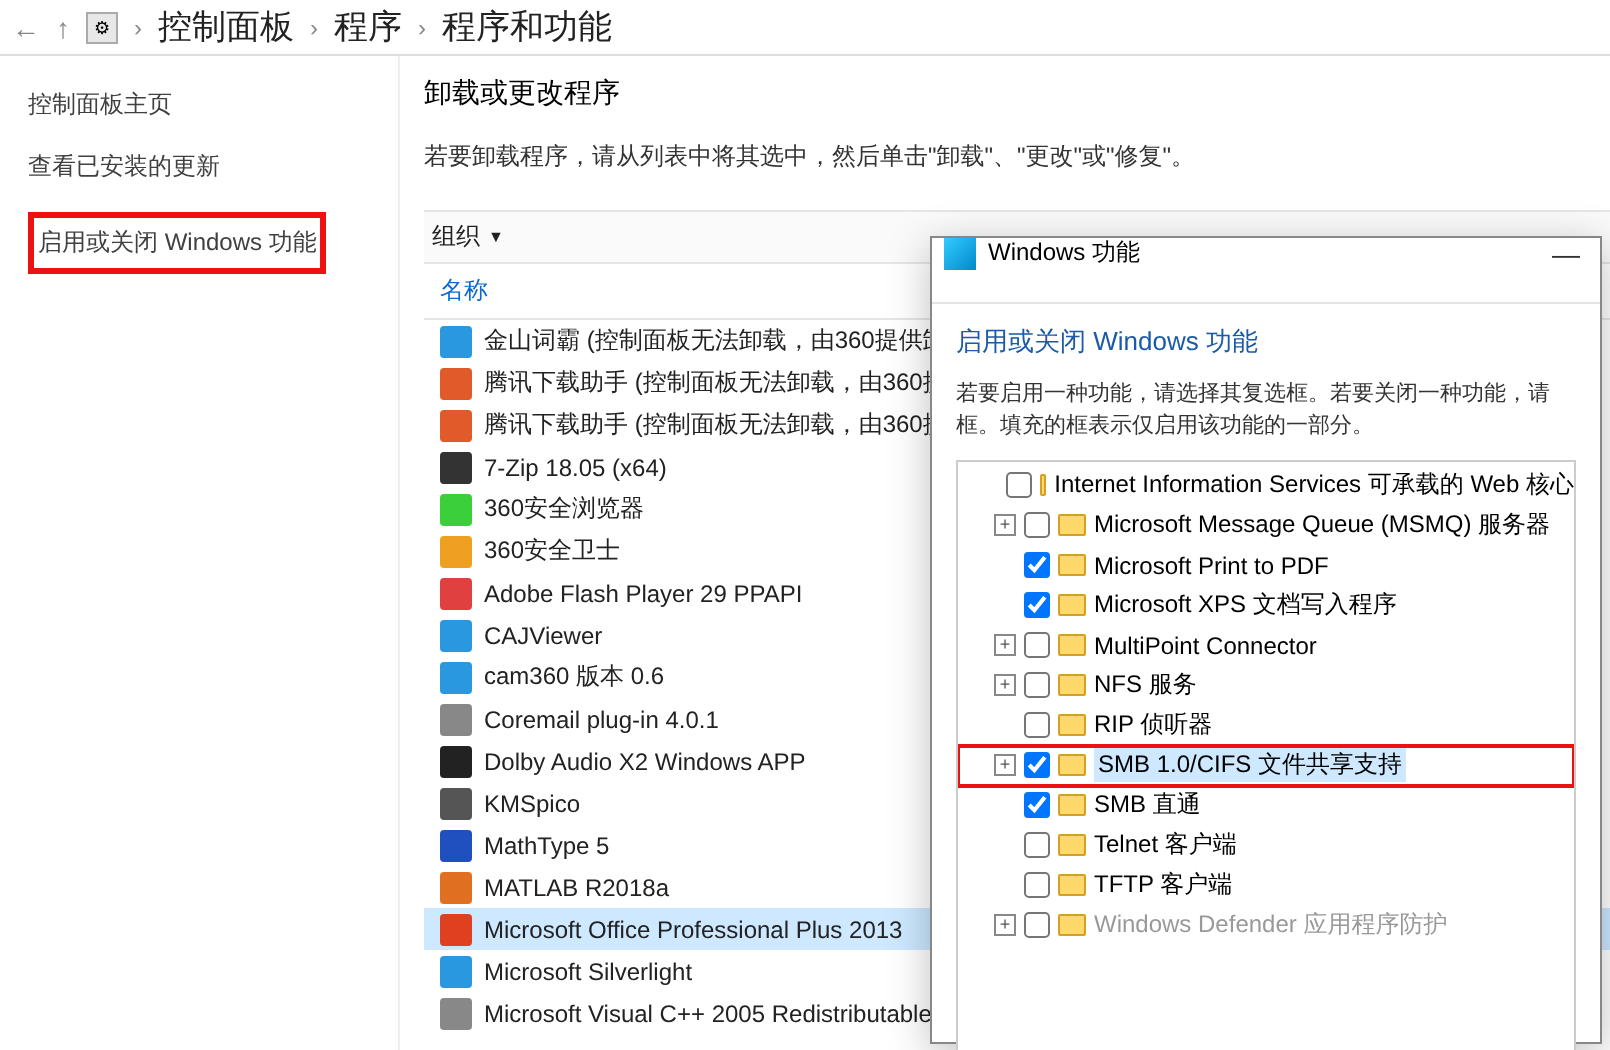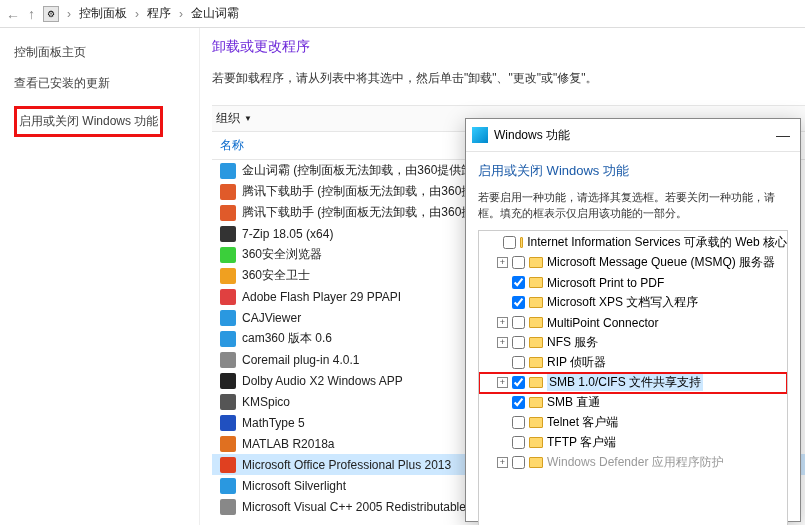--- a/index.html
+++ b/index.html
@@ -2,48 +2,48 @@
 <html><head>
 <meta charset="utf-8">
 <style>
   * { box-sizing: border-box; margin: 0; padding: 0; font-family: "Microsoft YaHei", "Segoe UI", sans-serif; }
   body { background: #fff; width: 805px; height: 525px; overflow: hidden; font-size: 12px; position: relative; }
 
   
   .addr { height: 28px; border-bottom: 1px solid #ddd; display: flex; align-items: center; padding: 0 6px; gap: 8px; }
   .addr .nav-arrow { color: #888; font-size: 14px; }
   .addr .chevron { color: #888; }
-  .addr .crumb { color: #222; font-size: 12px; }
+  .addr .crumb { color: #222; font-size: 17px; }
   .addr .cp-icon { width: 16px; height: 16px; background: #e8e8e8; border: 1px solid #aaa; display: inline-flex; align-items: center; justify-content: center; font-size: 9px; }
 
   .main { display: flex; height: calc(525px - 28px); }
 
   
   .sidebar { width: 200px; padding: 16px 10px 10px 14px; border-right: 1px solid #eee; }
   .sidebar a { display: block; color: #404040; text-decoration: none; margin-bottom: 14px; font-size: 12px; }
   .sidebar .hl { border: 3px solid #e11; padding: 4px 2px; display: inline-block; }
   .sidebar .hl a { margin: 0; }
 
   
   .content { flex: 1; padding: 10px 0 0 12px; position: relative; }
-  .content h1 { color: #6d28d9; font-weight: normal; font-size: 14px; margin-bottom: 14px; font-family: Liberation Mono, monospace; }
+  .content h1 { color: #000000; font-weight: normal; font-size: 14px; margin-bottom: 14px; font-family: Liberation Mono, monospace; }
   .content .desc { font-size: 12px; color: #333; margin-bottom: 18px; }
   .toolbar { display: flex; align-items: center; border-bottom: 1px solid #e6e6e6; border-top: 1px solid #e6e6e6; padding: 4px 4px; background: #fafafa; }
   .toolbar .org { font-size: 12px; color: #222; display: flex; align-items: center; gap: 4px; text-align: right; }
   .toolbar .org .arrow { font-size: 8px; }
 
   .list-head { padding: 5px 8px; font-size: 12px; color: #0a6acc; border-bottom: 1px solid #e6e6e6; }
   .list { overflow: hidden; height: 360px; }
   .item { display: flex; align-items: center; gap: 6px; padding: 2px 8px; font-size: 12px; color: #222; height: 21px; white-space: nowrap; }
   .item.selected { background: #cde8ff; }
   .app-icon { width: 16px; height: 16px; display: inline-flex; align-items: center; justify-content: center; font-size: 10px; border-radius: 2px; color: #fff; }
 
   
   .dialog { position: absolute; top: 118px; left: 465px; width: 336px; height: 404px; background: #fff; border: 1px solid #888; box-shadow: 0 5px 20px rgba(0,0,0,.25); display: flex; flex-direction: column; }
-  .dlg-title { height: 30px; display: flex; align-items: center; padding: 16px 6px; border-bottom: 1px solid #e4e4e4; }
+  .dlg-title { height: 30px; display: flex; align-items: flex-end; padding: 16px 6px; border-bottom: 1px solid #e4e4e4; }
   .dlg-title .win-icon { width: 16px; height: 16px; background: linear-gradient(135deg,#3cf,#08c); margin-right: 6px; }
   .dlg-title .t { flex: 1; font-size: 12px; }
   .dlg-title .close { width: 40px; text-align: right; font-size: 14px; color: #333; padding-right: 4px; }
   .dlg-body { padding: 10px 12px 6px; }
   .dlg-body h2 { color: #1a5aa8; font-weight: normal; font-size: 13px; margin-bottom: 10px; }
   .dlg-body .hint { font-size: 11px; color: #333; line-height: 1.45; margin-bottom: 8px; }
   .tree { border: 1px solid #ccc; height: 310px; overflow: hidden; background: #fff; padding: 2px 0; }
   .node { display: flex; align-items: center; height: 20px; padding-left: 18px; font-size: 12px; white-space: nowrap; }
   .node .exp { width: 11px; height: 11px; border: 1px solid #888; display: inline-flex; align-items: center; justify-content: center; font-size: 9px; line-height: 1; margin-right: 4px; color: #555; background: #fff; }
   .node .exp.spacer { border: none; }
@@ -61,21 +61,21 @@
 
 <div class="addr">
   <span class="nav-arrow">←</span>
   <span class="nav-arrow">↑</span>
   <span class="cp-icon">⚙</span>
   <span class="chevron">›</span>
   <span class="crumb">控制面板</span>
   <span class="chevron">›</span>
   <span class="crumb">程序</span>
   <span class="chevron">›</span>
-  <span class="crumb">金山词霸</span>
+  <span class="crumb">程序和功能</span>
 </div>
 
 <div class="main">
 
   <div class="sidebar">
     <a>控制面板主页</a>
     <a>查看已安装的更新</a>
     <span class="hl">
       <a>启用或关闭 Windows 功能</a>
     </span>

